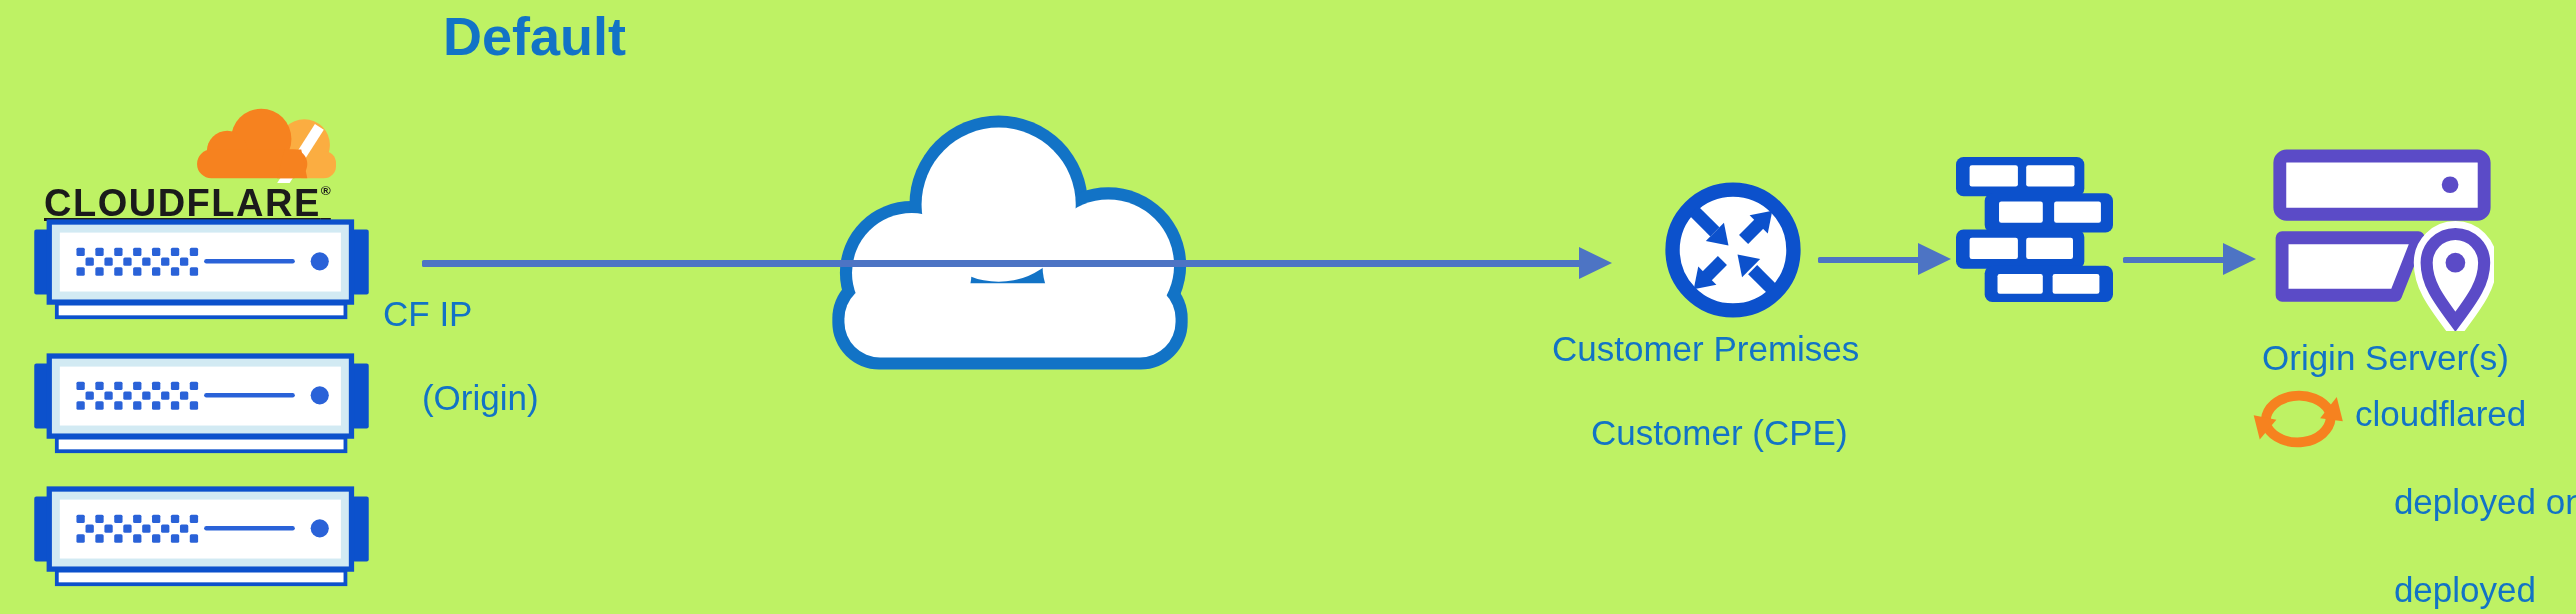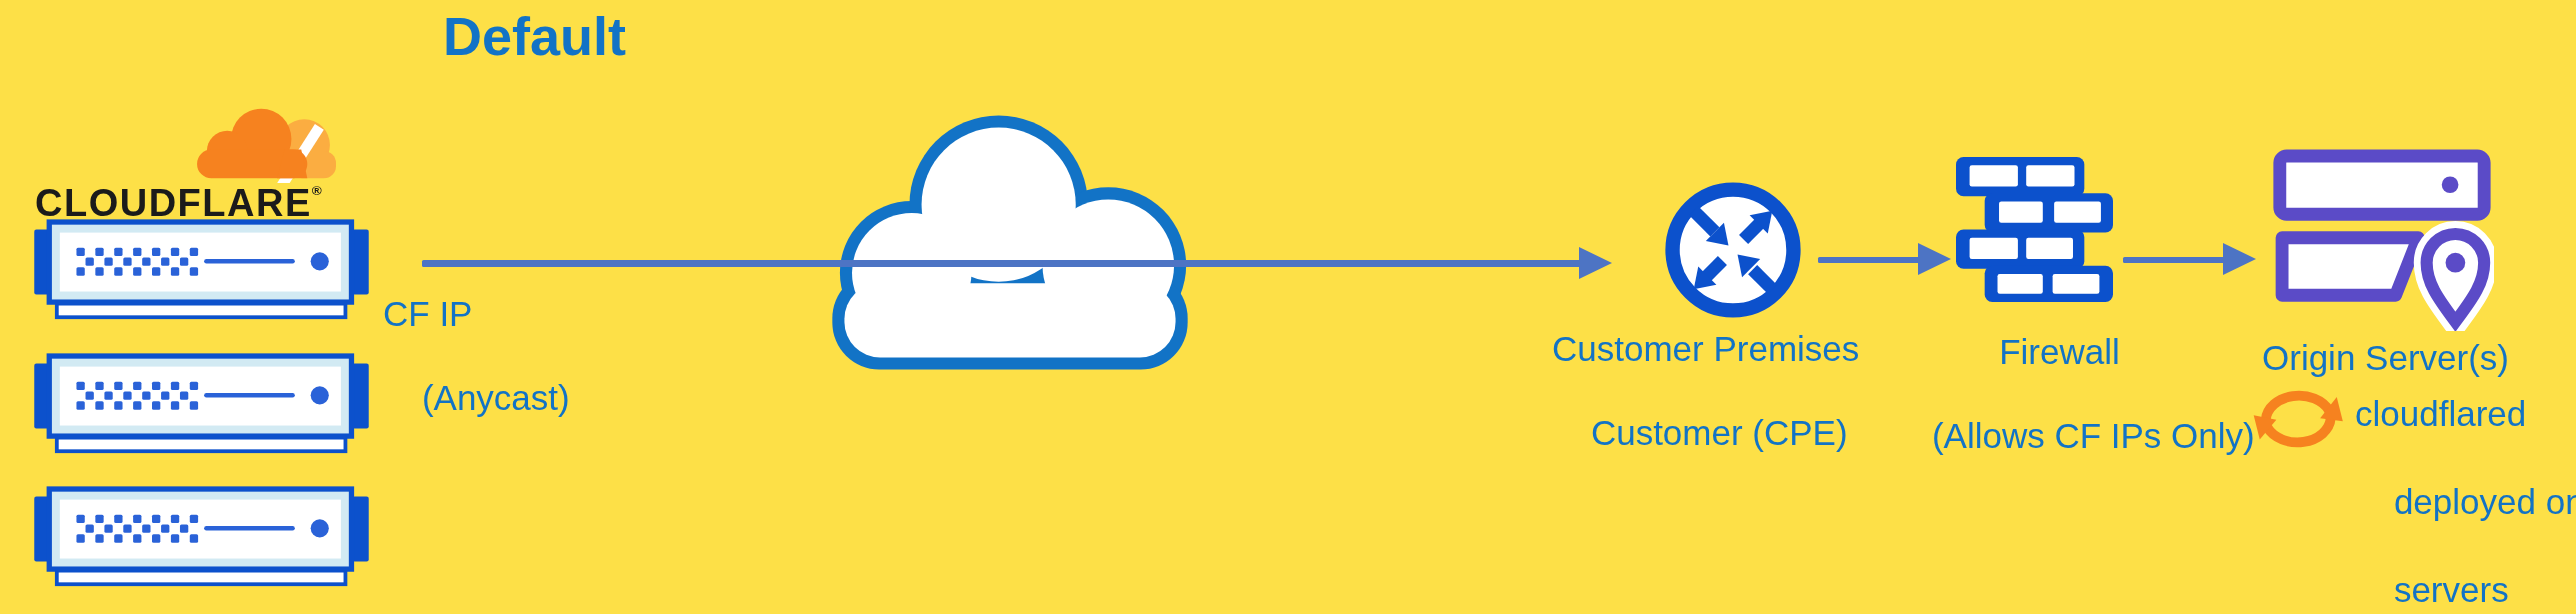--- a/index.html
+++ b/index.html
@@ -1,22 +1,22 @@
 <!DOCTYPE html>
 <html style="font-size:12px"><head>
 <meta charset="utf-8">
 <style>
   html,body{margin:0;padding:0;background:#ffffff;}
   body{font-family:"Liberation Sans","DejaVu Sans",sans-serif;}
-  #canvas{position:relative;width:2576px;height:614px;background:#fde047;overflow:hidden;}
+  #canvas{position:relative;width:2576px;height:614px;background:#bef264;overflow:hidden;}
   .abs{position:absolute;}
   .label{color:#1273c6;font-size:35px;line-height:42px;white-space:pre;}
   .center{text-align:center;}
   #title{left:443px;top:6px;font-size:54px;line-height:61px;font-weight:700;color:#1273c6;}
-  #wordmark{left:35px;top:182px;font-size:38px;font-weight:700;letter-spacing:1.5px;color:#1b1b1b;white-space:nowrap;}
+  #wordmark{left:44px;top:182px;font-size:38px;font-weight:700;letter-spacing:1.5px;color:#1b1b1b;white-space:nowrap;text-decoration:underline;}
   #wordmark sup{font-size:13.6px;vertical-align:21px;letter-spacing:0;}
   .line{background:#4d74c4;height:6.8px;border-radius:1.5px;}
   .arrowhead{width:0;height:0;border-top:16.6px solid transparent;border-bottom:16.6px solid transparent;border-left:33px solid #4d74c4;}
   svg{display:block;}
 </style>
 </head>
 <body>
 
 <div id="canvas">
 
@@ -93,21 +93,21 @@
       <circle cx="235" cy="125" r="102"></circle>
       <circle cx="380" cy="205" r="87"></circle>
       <rect x="31" y="229" width="438" height="98" rx="47"></rect>
     </g>
   </svg>
 
   <div class="abs line" style="left:422px;top:260px;width:1159px;"></div>
   <div class="abs arrowhead" style="left:1579px;top:247px;"></div>
 
   <div class="abs label" style="left:383px;top:277px;margin-top:16px;"><span>CF IP</span><br>
-    <span>(Anycast)</span></div>
+    <span>(Origin)</span></div>
 
 
   <svg class="abs" style="left:1665px;top:182px;" width="136" height="136" viewBox="0 0 180 180">
     <circle cx="90" cy="90" r="80" fill="#ffffff" stroke="#0c51cc" stroke-width="19"></circle>
     <g stroke="#0c51cc" stroke-width="17" fill="#0c51cc">
 
       <line x1="38" y1="38" x2="66" y2="66"></line>
       <polygon points="84,84 78,54 54,78" stroke="none"></polygon>
 
       <line x1="104" y1="76" x2="128" y2="52"></line>
@@ -137,22 +137,20 @@
       <rect x="18" y="11" width="64" height="28" rx="3"></rect>
       <rect x="93" y="11" width="64" height="28" rx="3"></rect>
       <rect x="57" y="59" width="58" height="28" rx="3"></rect>
       <rect x="130" y="59" width="62" height="28" rx="3"></rect>
       <rect x="18" y="107" width="64" height="28" rx="3"></rect>
       <rect x="93" y="107" width="62" height="28" rx="3"></rect>
       <rect x="55" y="155" width="60" height="26" rx="3"></rect>
       <rect x="128" y="155" width="62" height="26" rx="3"></rect>
     </g>
   </svg>
-  <div class="abs label center" style="left:1893px;top:331px;width:333px;"><span>Firewall</span><br>
-    <span>(Allows CF IPs Only)</span></div>
 
   <div class="abs line" style="left:2123px;top:257px;width:103px;height:6px;"></div>
   <div class="abs arrowhead" style="left:2223px;top:243px;"></div>
 
   <svg class="abs" style="left:2273px;top:149px;" width="221" height="182" viewBox="0 0 292 240">
     <g stroke="#5b4bc7" stroke-width="17" fill="#ffffff" stroke-linejoin="round">
       <rect x="9" y="9" width="270" height="77" rx="9"></rect>
       <path d="M 12 117 L 192 117 L 162 193 L 12 193 Z"></path>
     </g>
     <circle cx="234" cy="47" r="11" fill="#5b4bc7"></circle>
@@ -168,16 +166,16 @@
       <path d="M 102 38 A 44 34 0 0 0 18 50"></path>
       <path d="M 20 60 A 44 34 0 0 0 104 48"></path>
     </g>
     <g fill="#f6821f">
       <polygon points="2,44 32,50 10,76"></polygon>
       <polygon points="120,52 90,48 112,20"></polygon>
     </g>
   </svg>
   <div class="abs label" style="left:2355px;top:392px;line-height:44px;"><span>cloudflared</span><br>
     <span>deployed on</span><br>
-    <span>servers</span></div>
+    <span>deployed</span></div>
 
 </div>
 
 
 </body></html>

